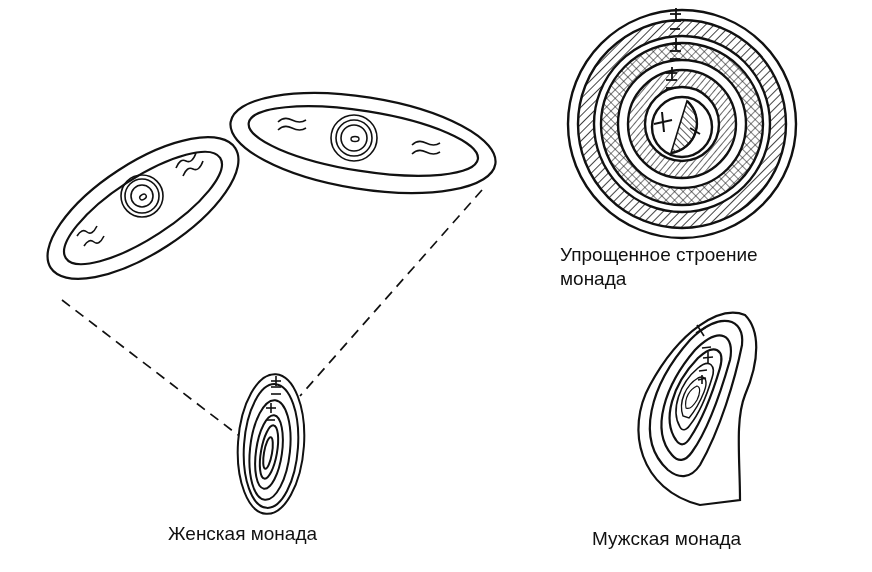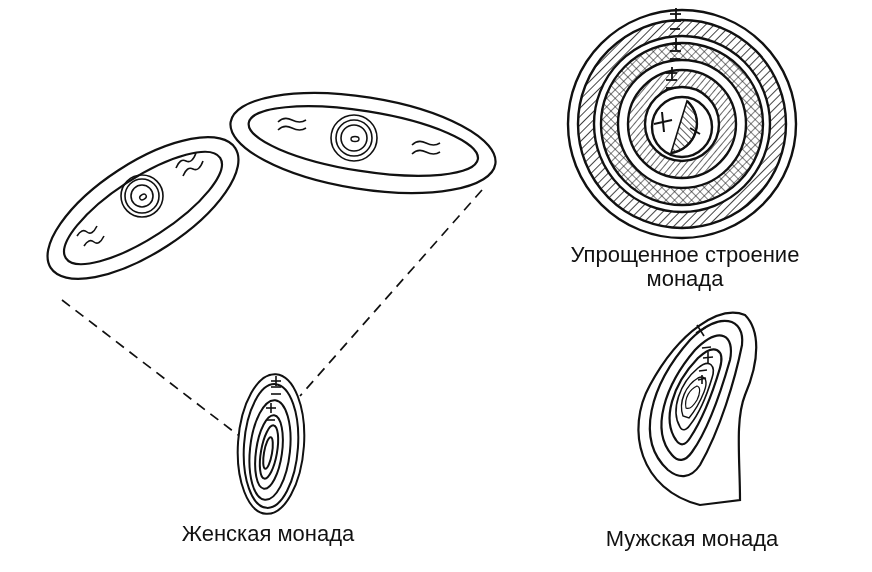--- a/index.html
+++ b/index.html
@@ -1,18 +1,18 @@
 <!DOCTYPE html>
 <html><head>
 <meta charset="utf-8">
 <style>
   html,body{margin:0;padding:0;background:#ffffff;}
   #stage{position:relative;width:872px;height:572px;overflow:hidden;background:#fff;}
   svg{position:absolute;left:0;top:0;}
-  .lbl{position:absolute;font-family:"Liberation Sans",sans-serif;font-size:22px;color:#111;white-space:nowrap;text-align:center;line-height:24px;}
+  .lbl{position:absolute;font-family:"Liberation Sans",sans-serif;font-size:19px;color:#111;white-space:nowrap;line-height:24px;}
 </style>
 </head>
 <body>
 
 <div id="stage">
 <svg width="872" height="572" viewBox="0 0 872 572">
   <defs>
     <pattern id="hatchA" patternUnits="userSpaceOnUse" width="6" height="6" patternTransform="rotate(45)">
       <line x1="0" y1="0" x2="0" y2="6" stroke="#111" stroke-width="1.6"></line>
     </pattern>

